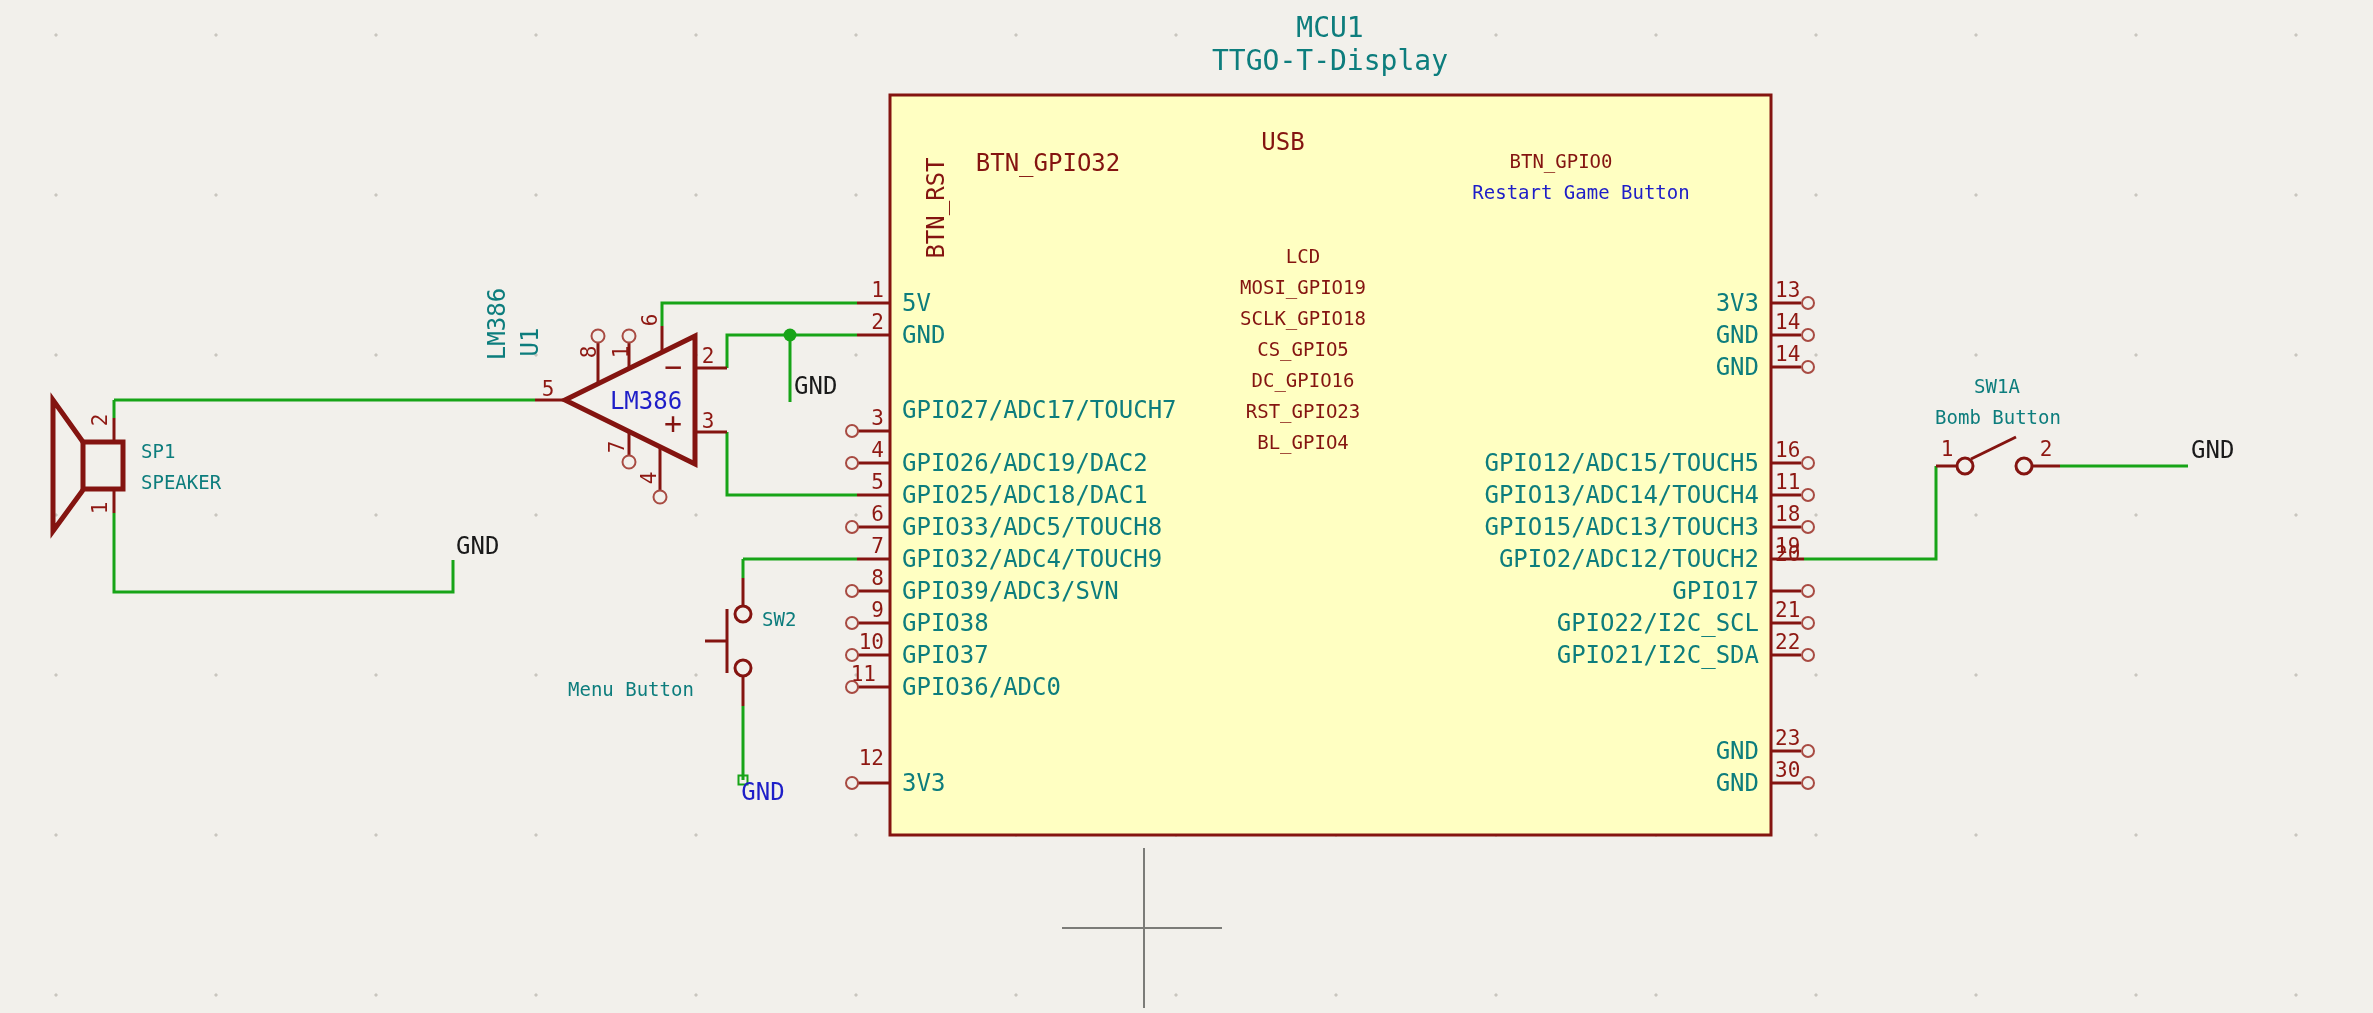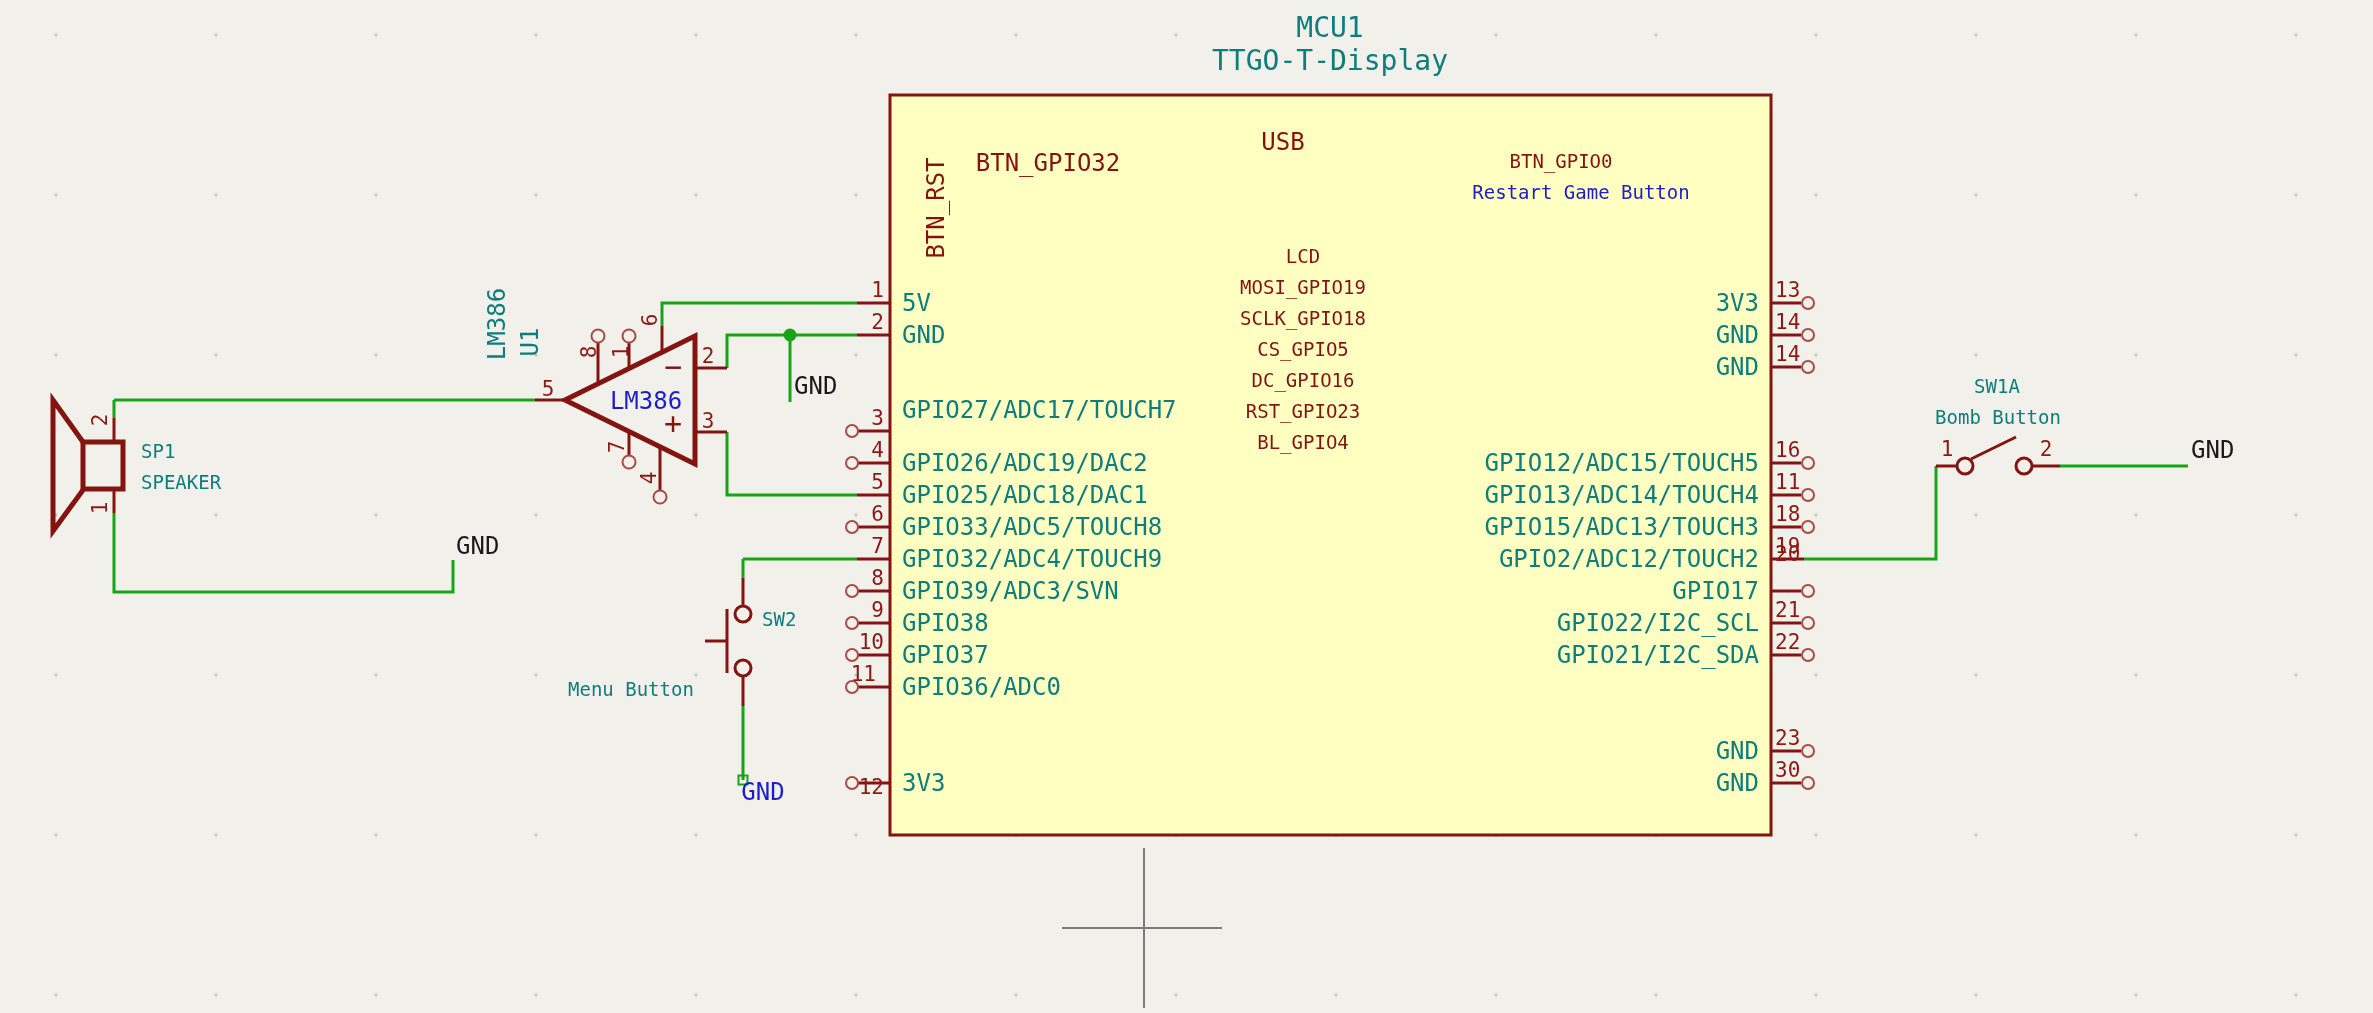--- a/index.html
+++ b/index.html
@@ -190,21 +190,21 @@
   <span class="rt pinred fs21" style="left:884px;top:322px">2</span>
   <span class="rt pinred fs21" style="left:884px;top:418px">3</span>
   <span class="rt pinred fs21" style="left:884px;top:450px">4</span>
   <span class="rt pinred fs21" style="left:884px;top:482px">5</span>
   <span class="rt pinred fs21" style="left:884px;top:514px">6</span>
   <span class="rt pinred fs21" style="left:884px;top:546px">7</span>
   <span class="rt pinred fs21" style="left:884px;top:578px">8</span>
   <span class="rt pinred fs21" style="left:884px;top:610px">9</span>
   <span class="rt pinred fs21" style="left:884px;top:642px">10</span>
   <span class="rt pinred fs21" style="left:876px;top:674px">11</span>
-  <span class="rt pinred fs21" style="left:884px;top:787px">12</span>
+  <span class="rt pinred fs21" style="left:884px;top:758px">12</span>
 
   <span class="rt teal fs24" style="left:1759px;top:303px">3V3</span>
   <span class="rt teal fs24" style="left:1759px;top:335px">GND</span>
   <span class="rt teal fs24" style="left:1759px;top:367px">GND</span>
   <span class="rt teal fs24" style="left:1759px;top:463px">GPIO12/ADC15/TOUCH5</span>
   <span class="rt teal fs24" style="left:1759px;top:495px">GPIO13/ADC14/TOUCH4</span>
   <span class="rt teal fs24" style="left:1759px;top:527px">GPIO15/ADC13/TOUCH3</span>
   <span class="rt teal fs24" style="left:1759px;top:559px">GPIO2/ADC12/TOUCH2</span>
   <span class="rt teal fs24" style="left:1759px;top:591px">GPIO17</span>
   <span class="rt teal fs24" style="left:1759px;top:623px">GPIO22/I2C_SCL</span>

